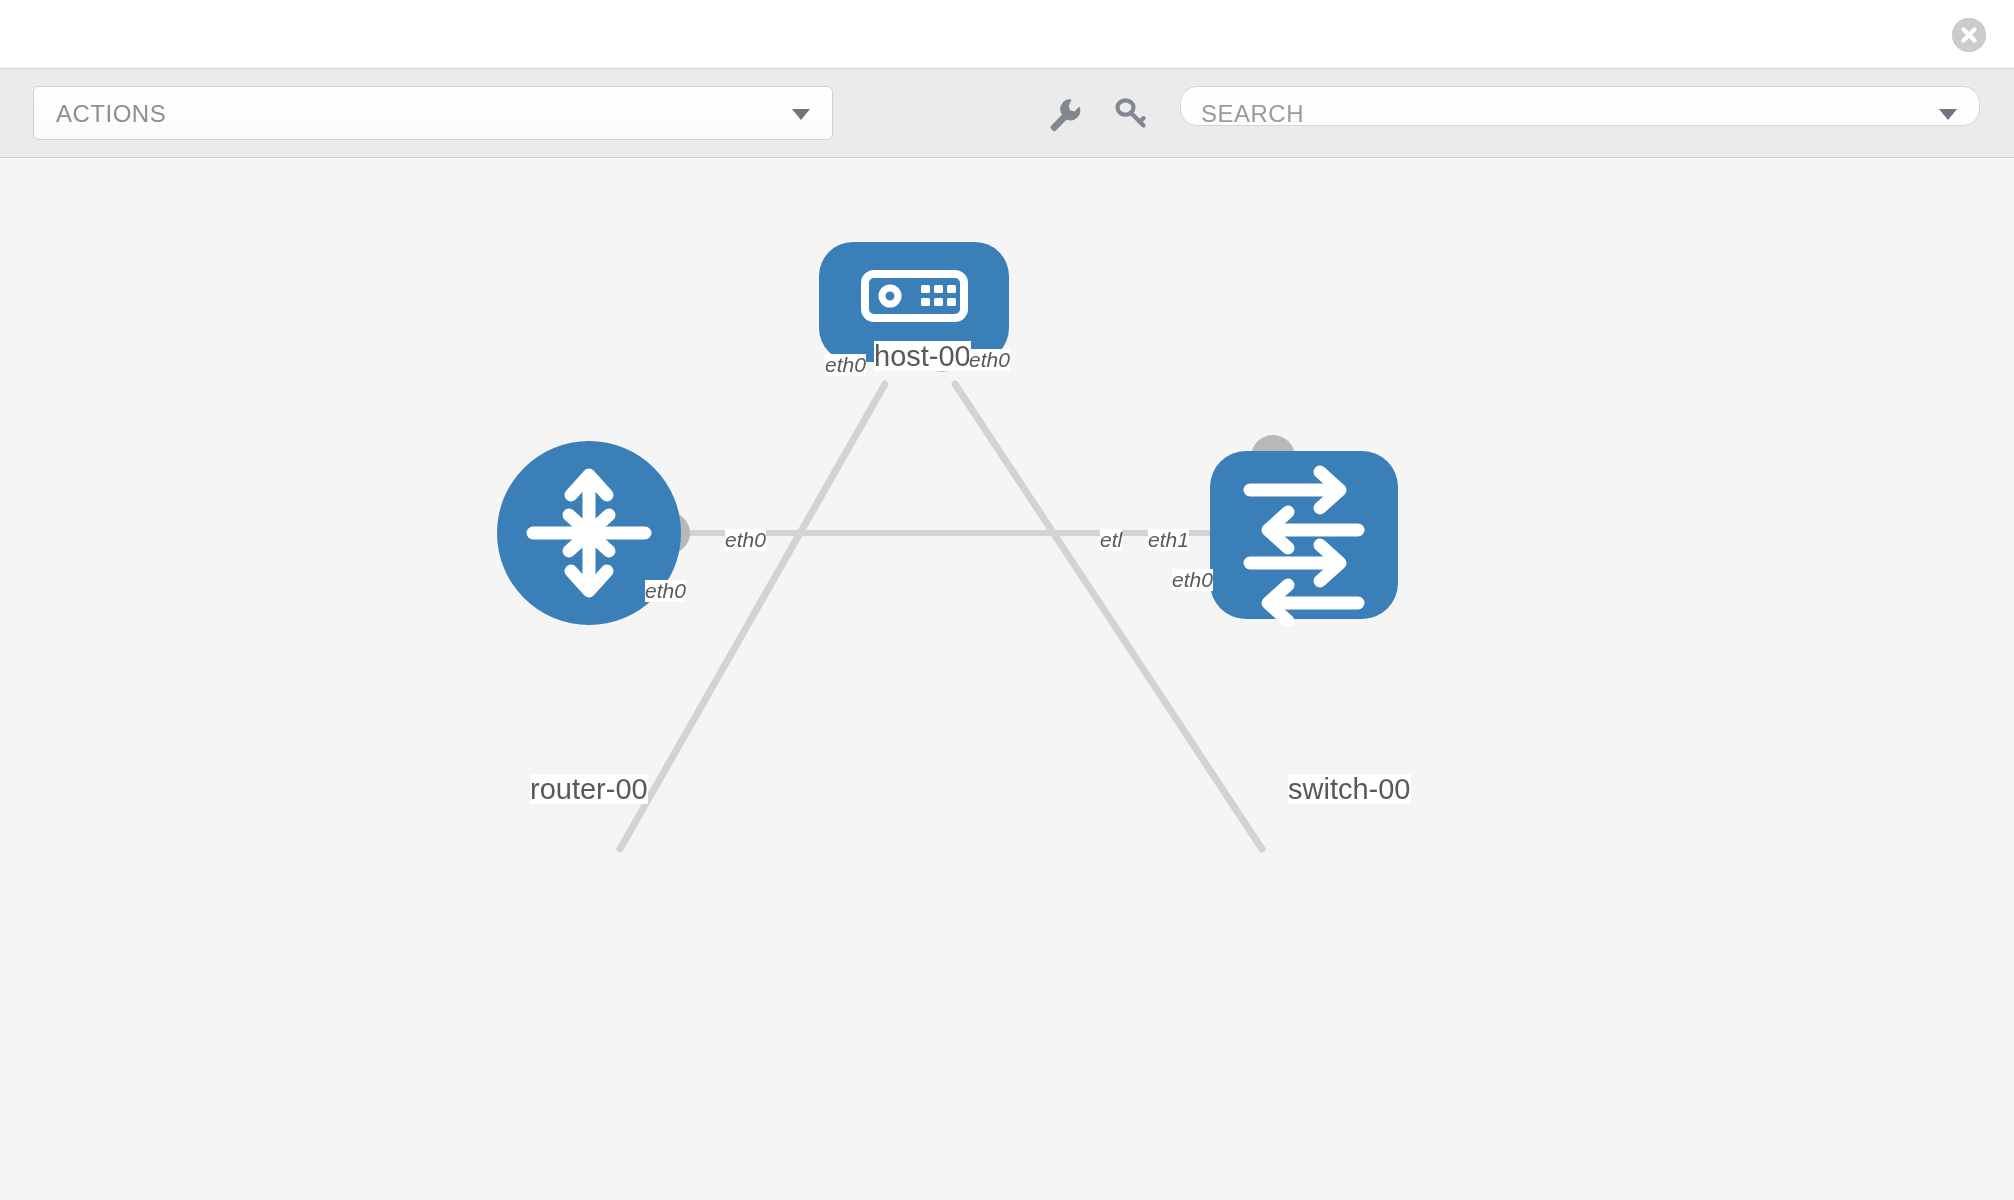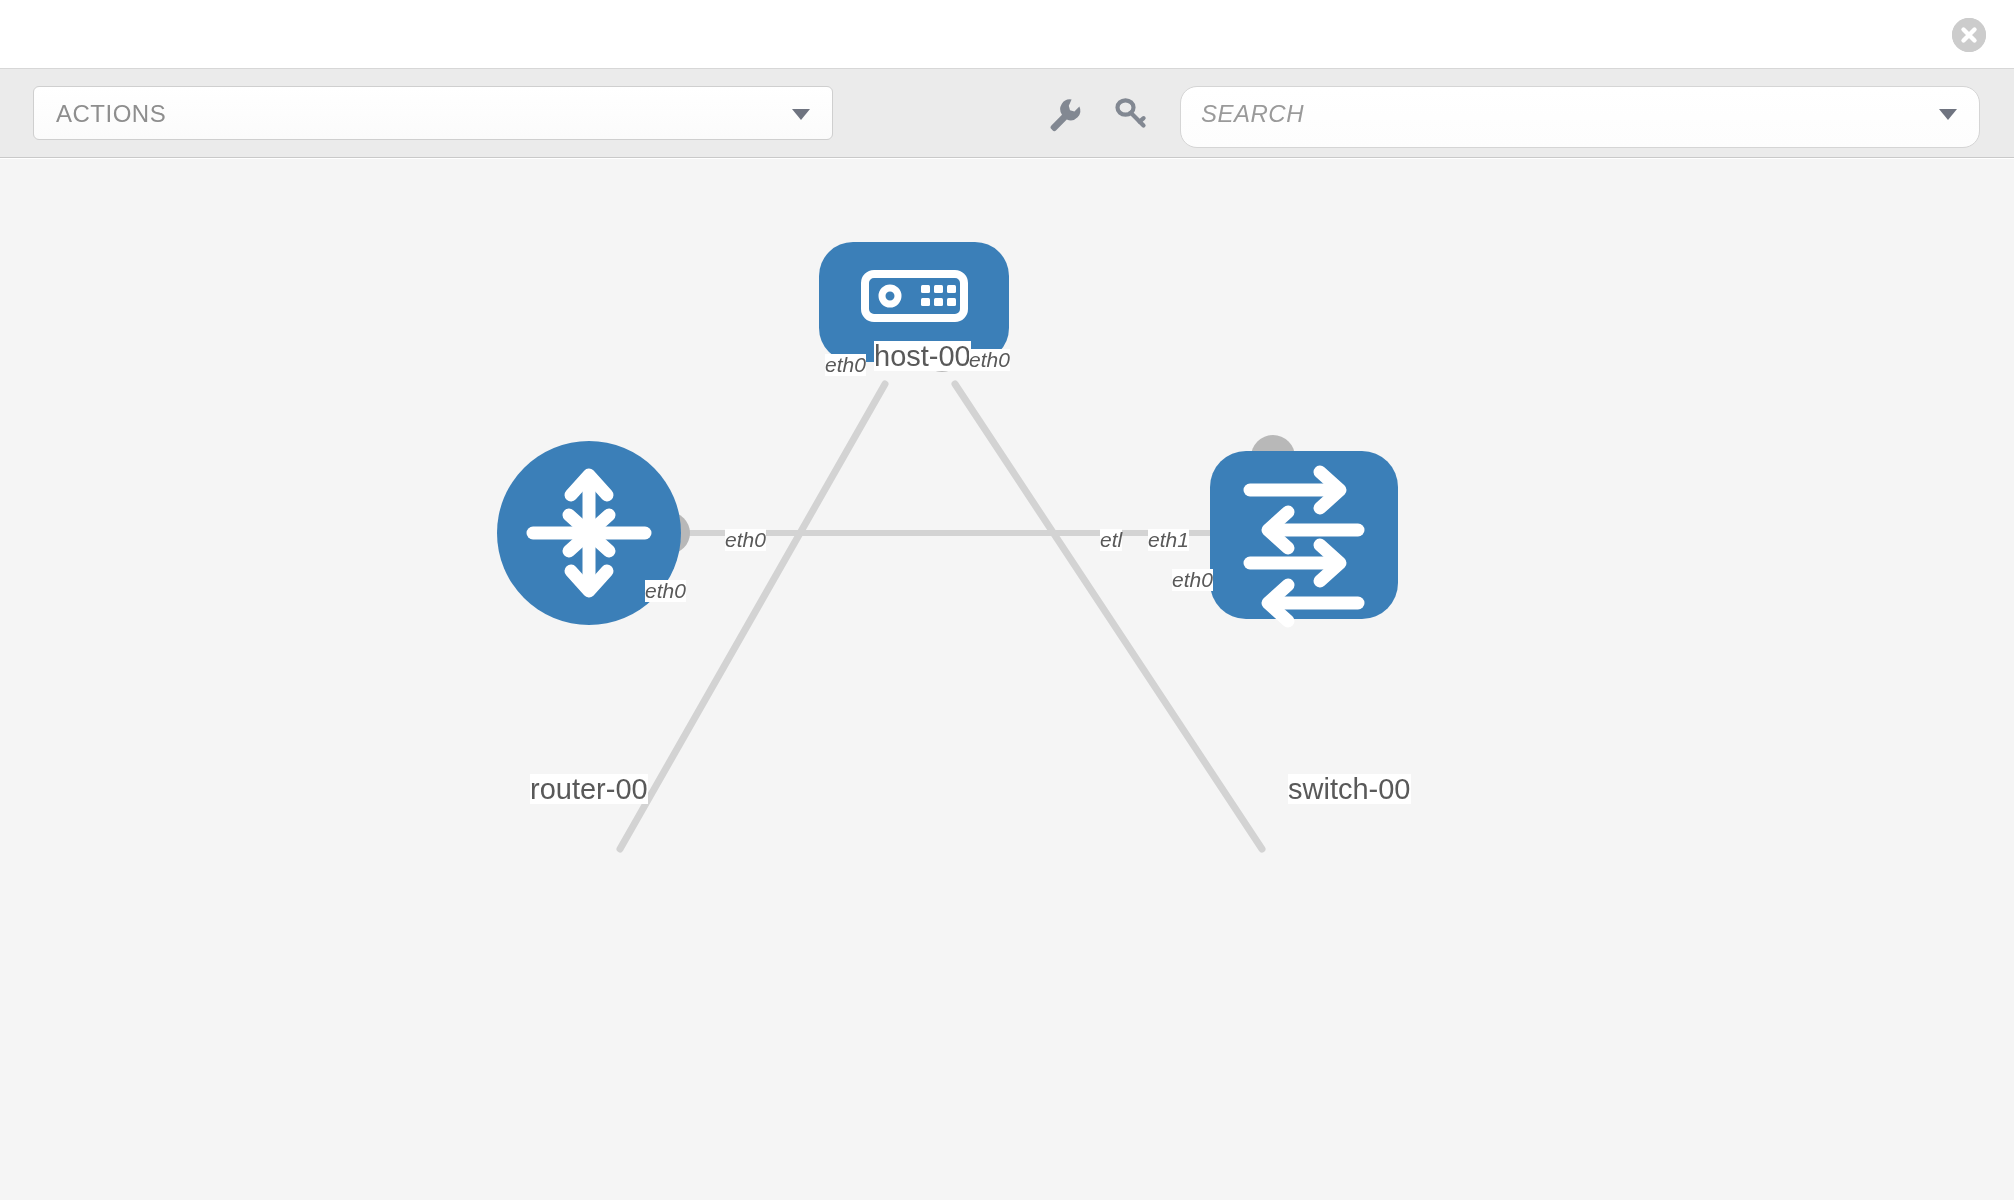--- a/index.html
+++ b/index.html
@@ -57,25 +57,24 @@
   }
   .tool-icon {
     position: absolute; top: 24px;
     width: 40px; height: 40px; cursor: pointer;
   }
   .tool-icon.wrench { left: 1043px; }
   .tool-icon.key    { left: 1110px; }
 
   .search-box {
     position: absolute; left: 1180px; top: 17px;
-    width: 800px; height: 62px;
+    width: 800px; height: 40px;
     background: linear-gradient(#ffffff, #fdfdfd);
     border: 1px solid #d5d5d5;
     border-radius: 17px;
-    font-style: italic;
   }
   .search-label {
     position: absolute; left: 20px; top: 13px;
     font-size: 24px; color: #9a9a9a; letter-spacing: 0.5px;
   }
 
   
   .canvas {
     position: absolute; top: 159px; left: 0;
     width: 2014px; height: 1041px;

